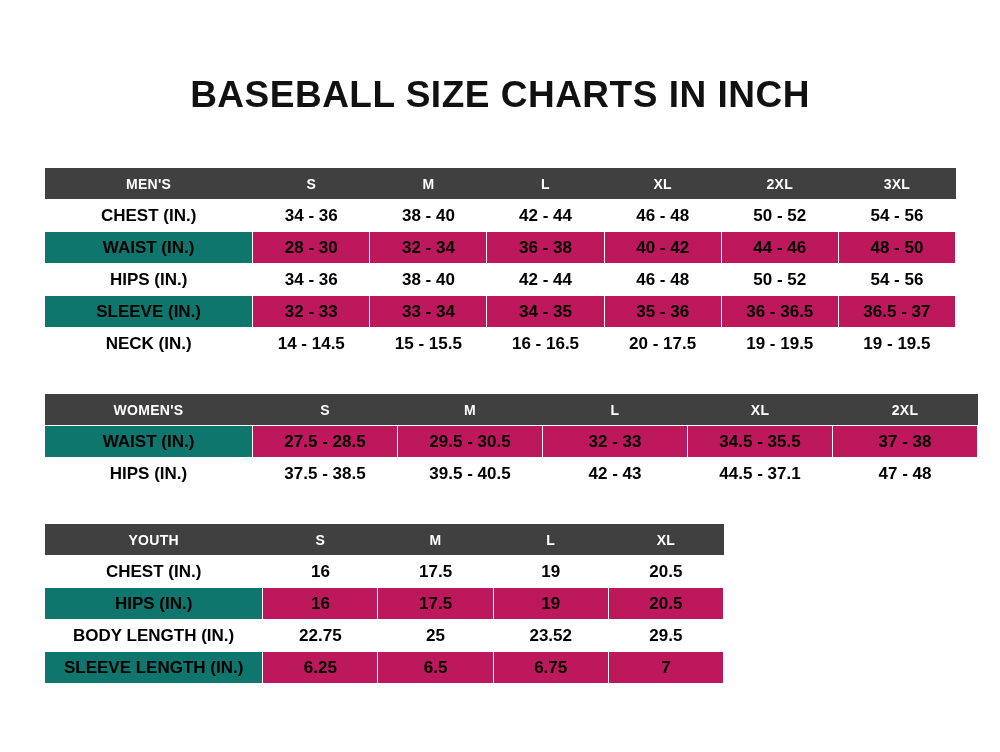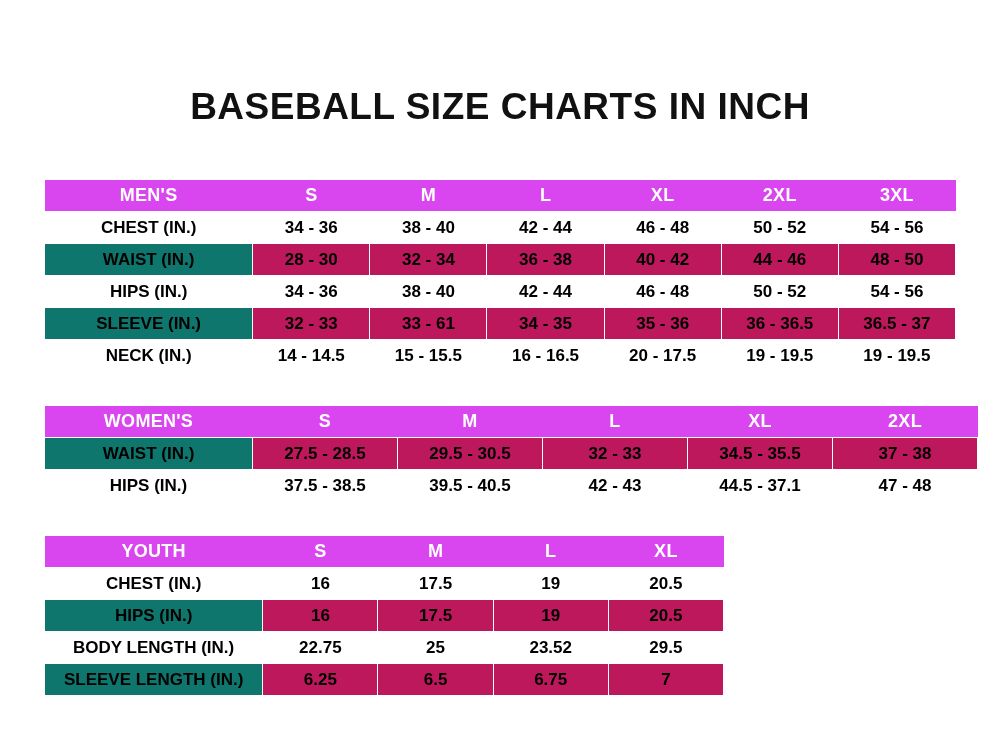--- a/index.html
+++ b/index.html
@@ -18,44 +18,44 @@
     position: relative;
     width: 1000px;
     height: 752px;
     box-sizing: border-box;
   }
   .title {
     text-align: center;
     font-size: 37px;
     font-weight: bold;
     letter-spacing: 0.5px;
-    margin: 12px;
+    margin: 0;
     padding-top: 74px;
     color: #111111;
   }
   .charts {
     margin-top: 52px;
     padding-left: 44px;
     padding-right: 44px;
   }
   table {
     border-collapse: collapse;
     table-layout: fixed;
     font-size: 17px;
     font-weight: bold;
   }
   table.men { width: 912px; }
   table.women { width: 790px; }
   table.youth { width: 680px; }
 
   thead th {
-    background: #d946ef;
+    background: #404040;
     color: #ffffff;
     font-weight: bold;
-    font-size: 18px;
+    font-size: 14px;
     height: 31px;
     text-align: center;
     padding: 0;
     border: none;
     letter-spacing: 0.3px;
   }
   thead th.label-col {
     text-align: center;
   }
   tbody td {
@@ -147,21 +147,21 @@
           <td>34 - 36</td>
           <td>38 - 40</td>
           <td>42 - 44</td>
           <td>46 - 48</td>
           <td>50 - 52</td>
           <td>54 - 56</td>
         </tr>
         <tr class="alt">
           <td class="rowlabel">SLEEVE (IN.)</td>
           <td>32 - 33</td>
-          <td>33 - 61</td>
+          <td>33 - 34</td>
           <td>34 - 35</td>
           <td>35 - 36</td>
           <td>36 - 36.5</td>
           <td>36.5 - 37</td>
         </tr>
         <tr>
           <td class="rowlabel">NECK (IN.)</td>
           <td>14 - 14.5</td>
           <td>15 - 15.5</td>
           <td>16 - 16.5</td>

